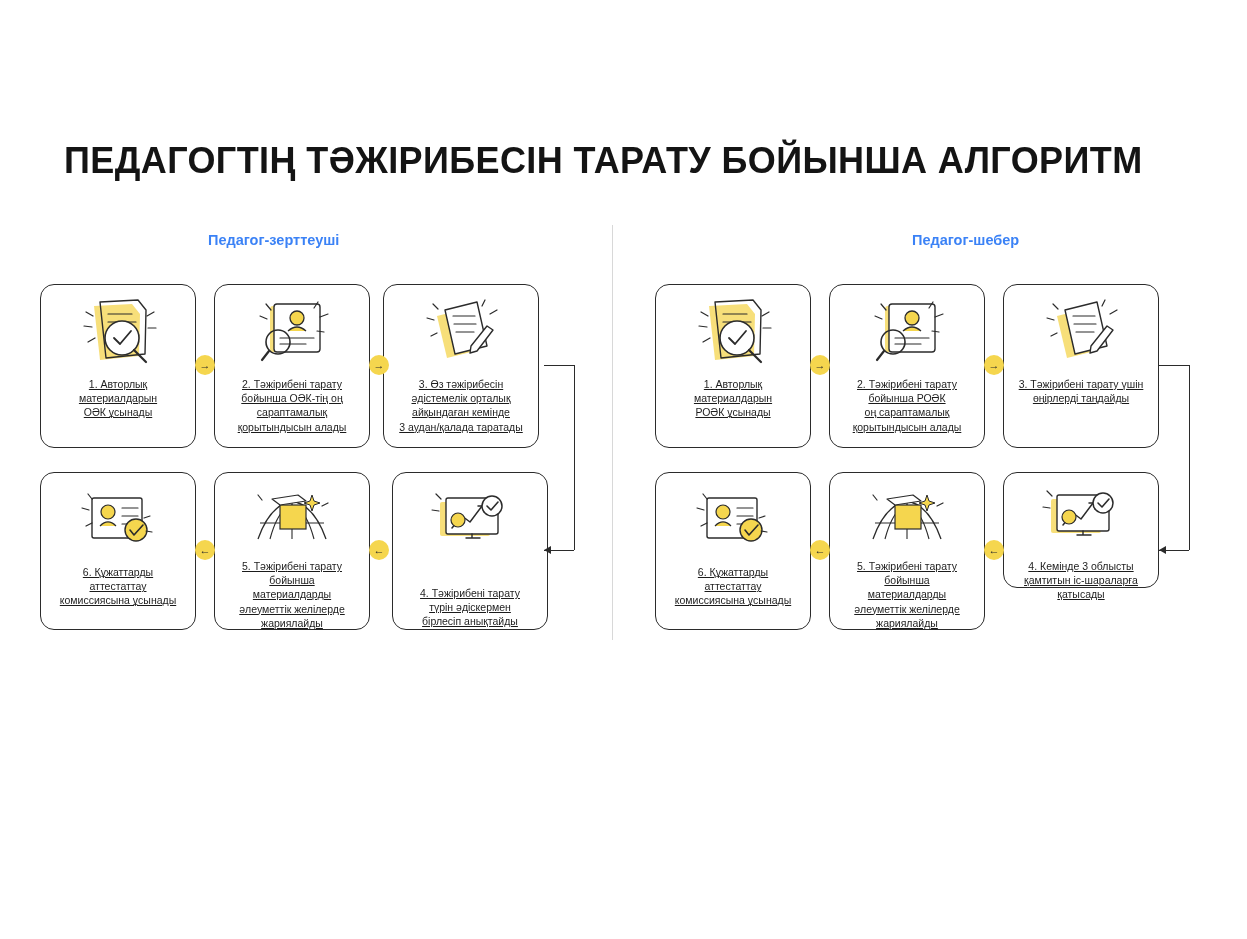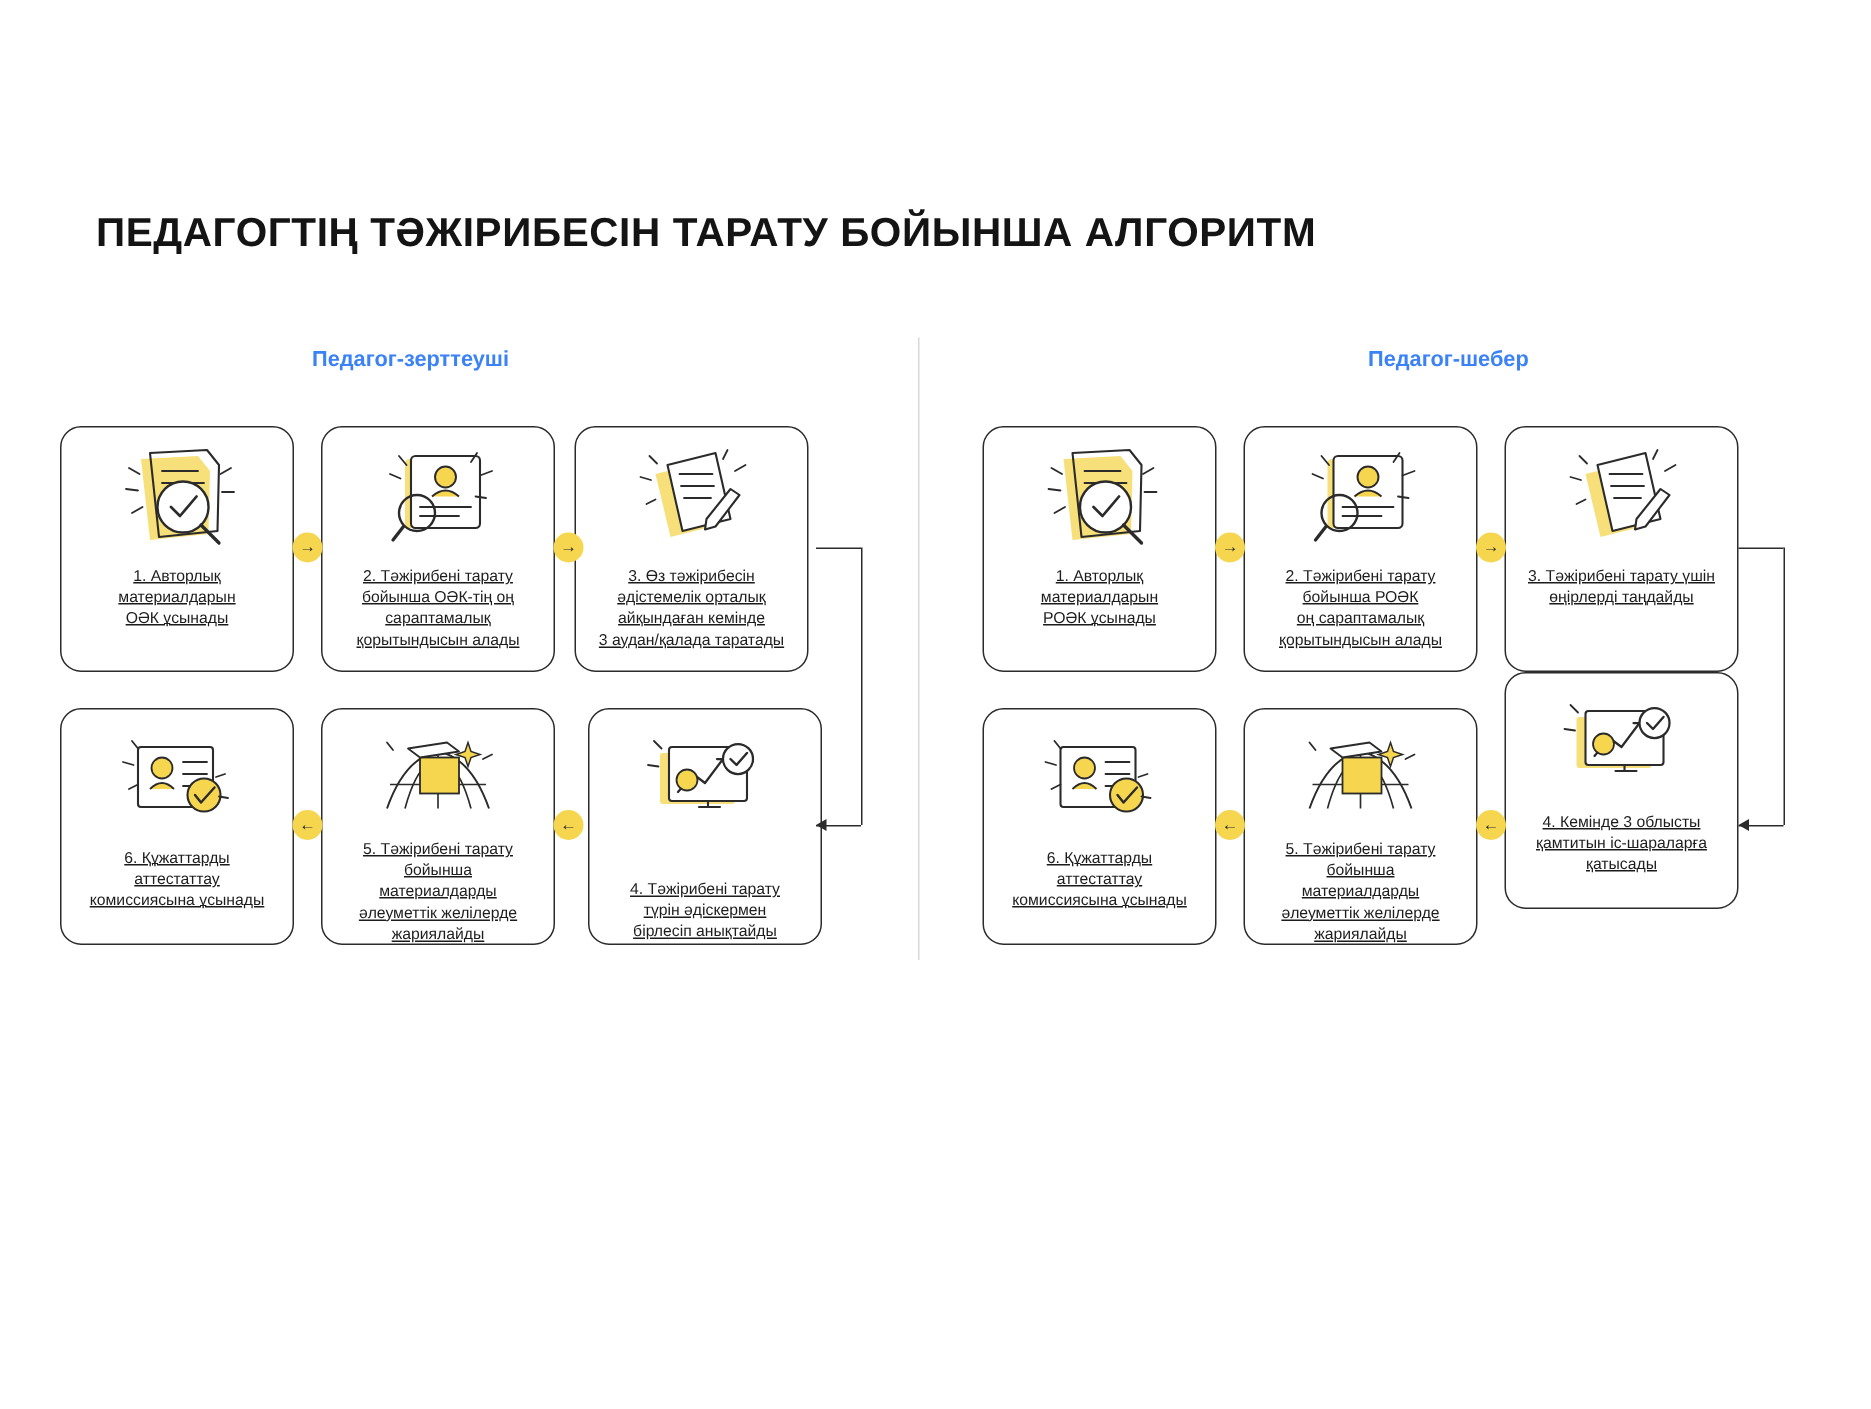--- a/index.html
+++ b/index.html
@@ -12,21 +12,21 @@
     height: 939px;
     position: relative;
     font-family: "Liberation Sans", sans-serif;
     color: #1b1b1b;
     overflow: hidden;
   }
   .page-title {
     position: absolute;
     left: 64px;
     top: 140px;
-    font-size: 27px;
+    font-size: 36px;
     font-weight: bold;
     letter-spacing: 0.4px;
     color: #141414;
     white-space: nowrap;
   }
   .divider {
     position: absolute;
     left: 612px;
     top: 225px;
     width: 1px;
@@ -284,21 +284,21 @@
       <path d="M40 18 h22 M41 26 h22 M43 34 h18" stroke="#2b2b2b" stroke-width="1.2" stroke-linecap="round"></path>
       <path d="M58 48 l16 -20 l6 4 l-16 21 l-7 2 z" fill="#ffffff" stroke="#2b2b2b" stroke-width="1.4" stroke-linejoin="round"></path>
       <path d="M20 6 l5 5 M14 20 l7 2 M18 38 l6 -3" stroke="#2b2b2b" stroke-width="1.2" stroke-linecap="round"></path>
       <path d="M72 2 l-3 6 M84 12 l-7 4" stroke="#2b2b2b" stroke-width="1.2" stroke-linecap="round"></path>
     </svg>
   </div>
   <div class="card-text">3. Тәжірибені тарату үшін
 өңірлерді таңдайды</div>
 </div>
 
-<div class="card" style="left:1003px; top:448px; width:156px; height:158px;">
+<div class="card" style="left:1003px; top:472px; width:156px; height:116px;">
   <div class="icon-wrap">
     <svg width="96" height="74" viewBox="0 0 96 74">
       <rect x="18" y="16" width="50" height="34" rx="2" fill="#f7df7a"></rect>
       <rect x="24" y="12" width="52" height="36" rx="2" fill="#ffffff" stroke="#2b2b2b" stroke-width="1.4"></rect>
       <path d="M30 42 l10 -12 l8 6 l12 -16" fill="none" stroke="#2b2b2b" stroke-width="1.5" stroke-linecap="round" stroke-linejoin="round"></path>
       <path d="M56 20 h6 v6" fill="none" stroke="#2b2b2b" stroke-width="1.5" stroke-linecap="round"></path>
       <circle cx="36" cy="34" r="7" fill="#f5d64e" stroke="#2b2b2b" stroke-width="1.2"></circle>
       <path d="M44 52 h14 M50 48 v4" stroke="#2b2b2b" stroke-width="1.4" stroke-linecap="round"></path>
       <circle cx="70" cy="20" r="10" fill="#ffffff" stroke="#2b2b2b" stroke-width="1.5"></circle>
       <path d="M65 20 l4 4 l7 -8" fill="none" stroke="#2b2b2b" stroke-width="1.6" stroke-linecap="round" stroke-linejoin="round"></path>

